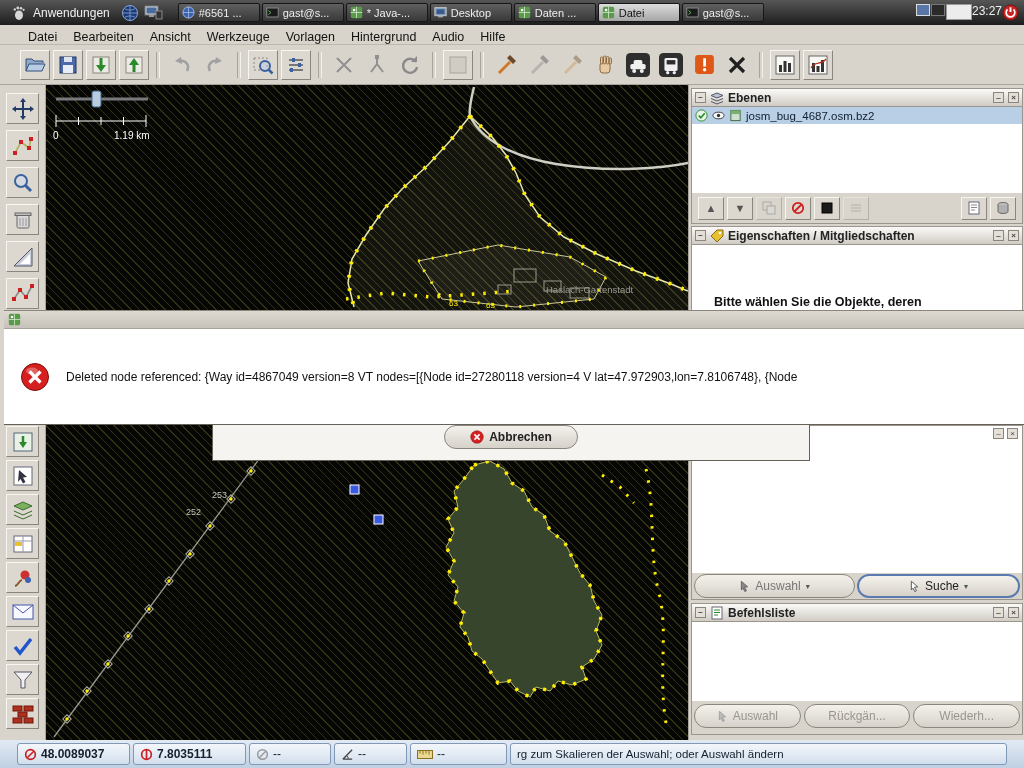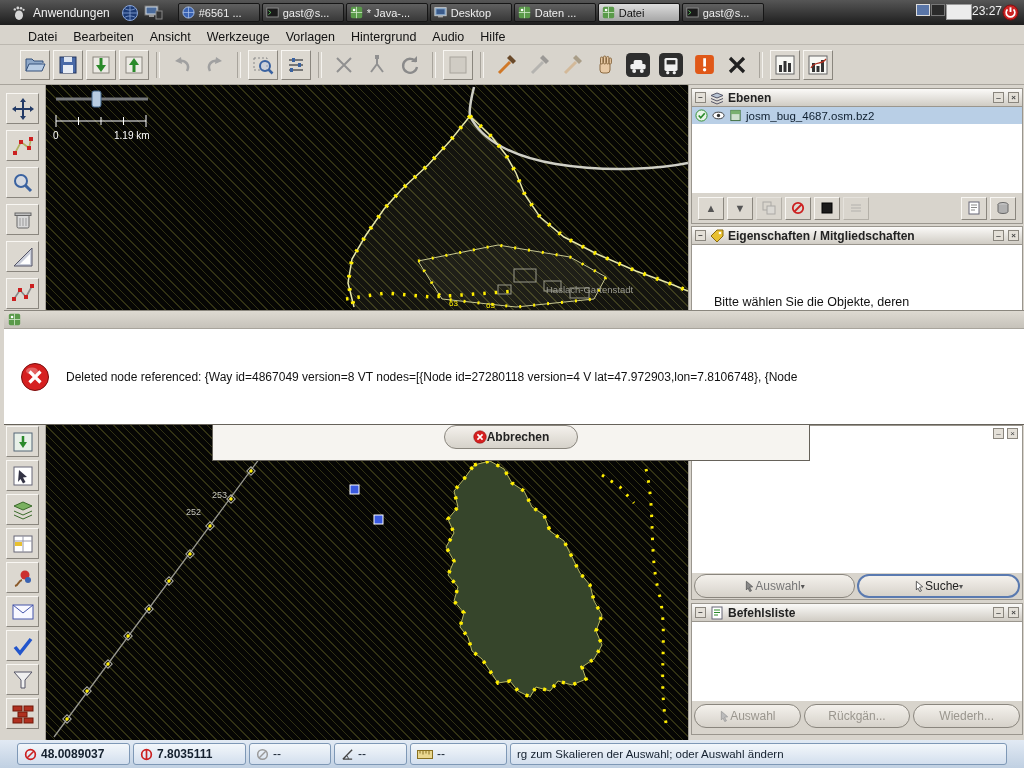--- a/index.html
+++ b/index.html
@@ -51,25 +51,25 @@
     display:flex;align-items:center;gap:4px;padding:0 3px;font-size:12px;font-weight:bold;color:#222}
   .grow{flex:1}
   .mini{width:11px;height:11px;border:1px solid #8a867e;background:#e4e0d8;font-size:8px;line-height:9px;
     text-align:center;color:#444;flex:0 0 auto;box-sizing:border-box}
   .plist{background:#fff;position:relative;overflow:hidden}
   .lrow{height:17px;background:#b9cfe6;display:flex;align-items:center;gap:4px;padding:0 3px;font-size:11.5px;color:#102030}
   .lbar{height:30px;display:flex;align-items:center;gap:3px;padding:0 6px}
   .lbtn{width:26px;height:23px;display:flex;align-items:center;justify-content:center;font-size:11px;color:#555;
     background:#dcd8d0;border:1px solid;border-color:#f8f6f2 #8a867e #8a867e #f8f6f2;box-sizing:border-box}
   .lbtn.dis{opacity:.45}
-  .btn{height:24px;display:flex;align-items:center;justify-content:center;box-sizing:border-box;
+  .btn{height:24px;display:flex;align-items:center;justify-content:center;gap:5px;box-sizing:border-box;
     background:linear-gradient(#f4f1ec,#d6d2ca);border:1px solid #8a867e;border-radius:12px;font-size:12px;color:#222}
   .btn.dis{color:#9a968e}
   .caret{font-size:8px;color:#555}
-  .hintText{position:absolute;left:22px;top:50px;width:286px;font-size:12.5px;font-weight:normal;color:#111}
+  .hintText{position:absolute;left:22px;top:50px;width:286px;font-size:12.5px;font-weight:bold;color:#111}
 
   
   #errWin{left:4px;top:310px;width:1024px;height:115px;background:#fff;z-index:40;
     border-top:1px solid #8a867e;border-bottom:1px solid #66625a;box-sizing:border-box}
   #errTitle{height:17px;background:linear-gradient(#dedad2,#c6c2ba);border-bottom:1px solid #a8a49c;
     display:flex;align-items:center;padding:0 4px}
   #errBody{height:96px;display:flex;align-items:center;gap:16px;padding-left:16px;overflow:hidden}
   #errText{font-size:12px;white-space:nowrap;overflow:hidden}
   #cancelWin{left:212px;top:425px;width:598px;height:36px;background:#f6f4f0;z-index:39;
     border:1px solid #66625a;border-top:none;box-sizing:border-box;display:flex;justify-content:center;align-items:flex-start}

